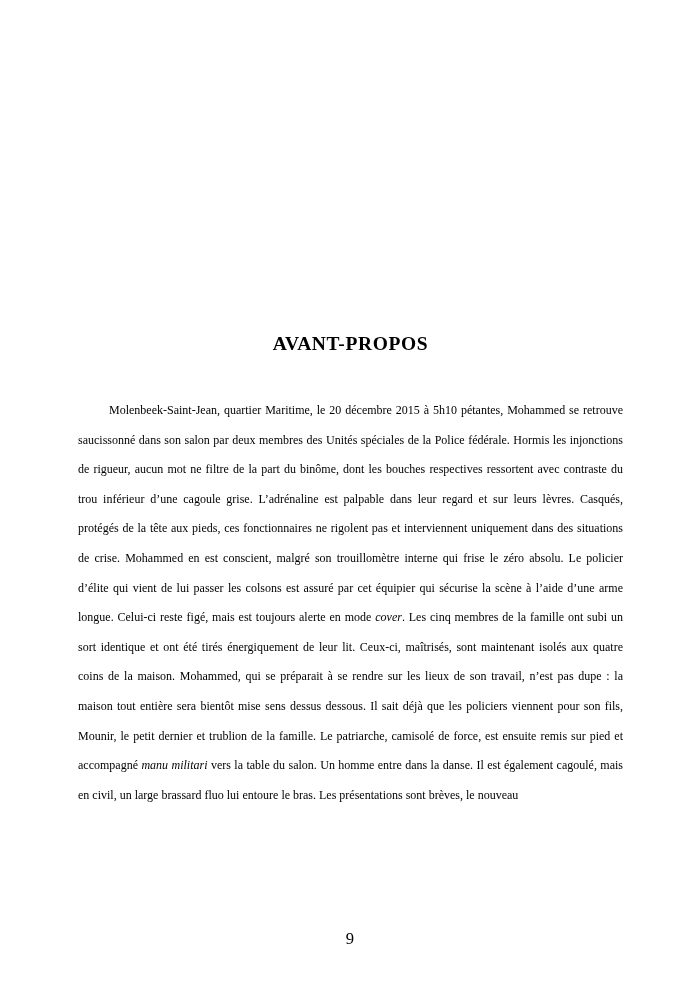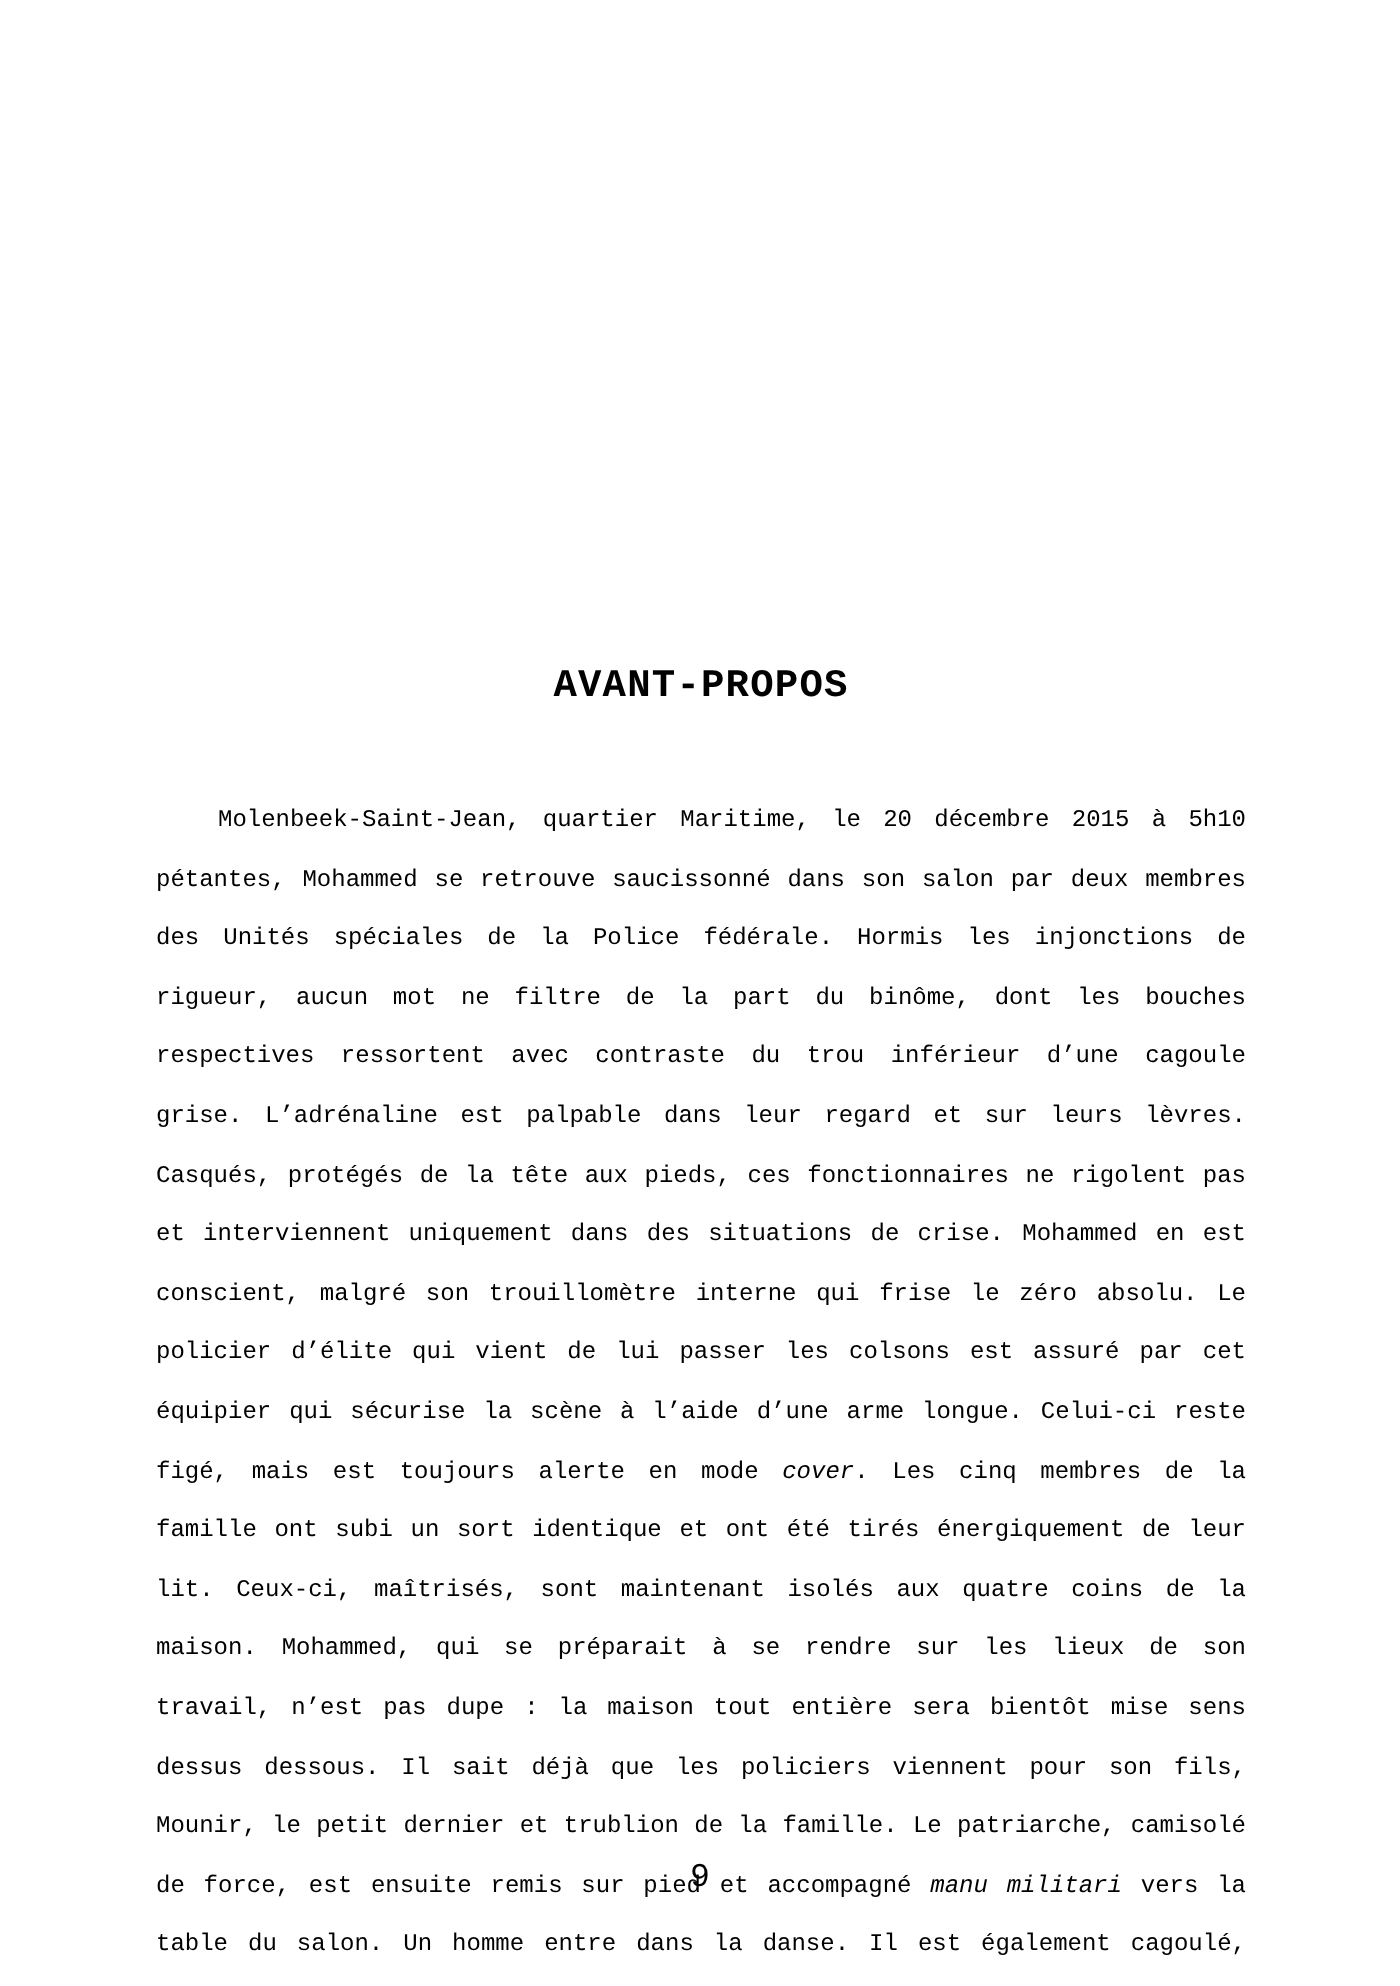--- a/index.html
+++ b/index.html
@@ -8,21 +8,21 @@
     padding: 0;
     background: #ffffff;
   }
   .page {
     position: relative;
     width: 700px;
     height: 993px;
     margin: 0 auto;
     background: #ffffff;
     overflow: hidden;
-    font-family: Liberation Mono, monospace;
+    font-family: Liberation Serif, serif;
     color: #000000;
     -webkit-font-smoothing: antialiased;
   }
 
   
   .content {
     position: absolute;
     left: 78px;
     top: 0;
     width: 545px;

